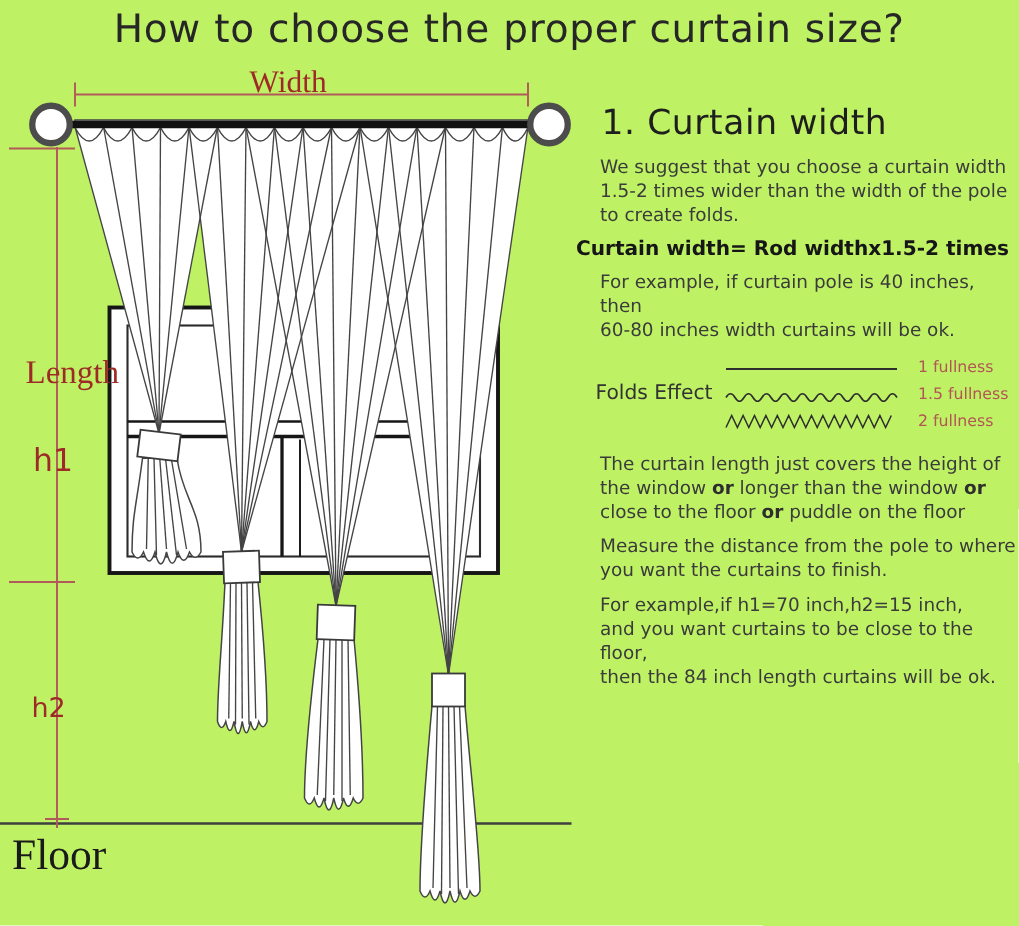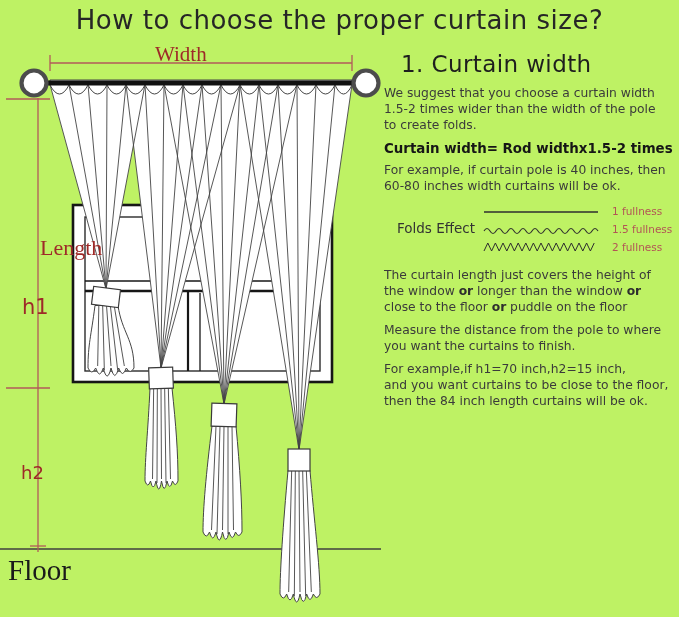--- a/index.html
+++ b/index.html
@@ -4,30 +4,30 @@
 <style>
   html,body{margin:0;padding:0;background:#ffffff;}
   .page{position:relative;width:679px;height:617px;background:#bef264;overflow:hidden;
         font-family:"DejaVu Sans",sans-serif;color:#3b3b3b;}
   .title{position:absolute;top:5px;left:0;width:679px;text-align:center;
          font-size:26px;font-weight:400;color:#262626;letter-spacing:0.5px;}
   
   .diagram{position:absolute;left:0;top:0;width:392px;height:617px;}
   .diagram svg{position:absolute;left:0;top:0;}
   .dlabel{position:absolute;font-family:"Liberation Serif",serif;color:#9e2a28;}
-  .lbl-width{left:155px;top:42px;width:74px;font-size:21px;}
-  .lbl-length{left:17px;top:235px;font-size:22px;margin-left:23px;}
+  .lbl-width{left:155px;top:42px;width:74px;text-align:center;font-size:21px;}
+  .lbl-length{left:17px;top:235px;font-size:22px;}
   .lbl-h1{left:22px;top:295px;font-size:21px;font-family:"DejaVu Sans",sans-serif;text-align:right;}
   .lbl-h2{left:21px;top:462px;font-size:18px;font-family:"DejaVu Sans",sans-serif;}
   .lbl-floor{left:8px;top:554px;font-size:29px;color:#1a1a1a;}
   
   .content{position:absolute;left:383px;top:51px;width:296px;}
-  .sec-heading{font-size:23px;font-weight:400;color:#1e1e1e;margin:0 0 9px 18px;letter-spacing:0.4px;}
+  .sec-heading{font-size:23px;font-weight:400;color:#1e1e1e;margin:18px 0 9px 18px;letter-spacing:0.4px;}
   .note-heading{font-size:24px;font-weight:400;color:#1e1e1e;margin:13px 0 6px 1px;letter-spacing:0.5px;}
-  .body-p{font-size:12.3px;line-height:1.3;margin:0 0 7px 1px;white-space:pre-line;color:#3b3b3b;}
+  .body-p{font-size:12.3px;line-height:1.3;margin:0 0 7px 17px;white-space:pre-line;color:#3b3b3b;}
   .formula{font-size:13.4px;font-weight:bold;color:#161616;margin:0 0 7px 1px;}
   .s2{margin-top:14px;}
   .note-text{font-size:11.8px;line-height:1.3;margin:0 0 0 1px;white-space:pre-line;color:#3b3b3b;}
   
   .folds{position:relative;margin:4px 0 10px 0;padding-left:99px;height:56px;}
   .folds-label{position:absolute;left:14px;top:18px;font-size:13.5px;color:#333;}
   .fold-row{display:flex;align-items:center;height:18px;}
   .fold-row svg{display:block;margin-right:12px;}
   .fullness{font-size:10.5px;color:#b25555;white-space:nowrap;}
   b{font-weight:bold;color:#2e2e2e;}

